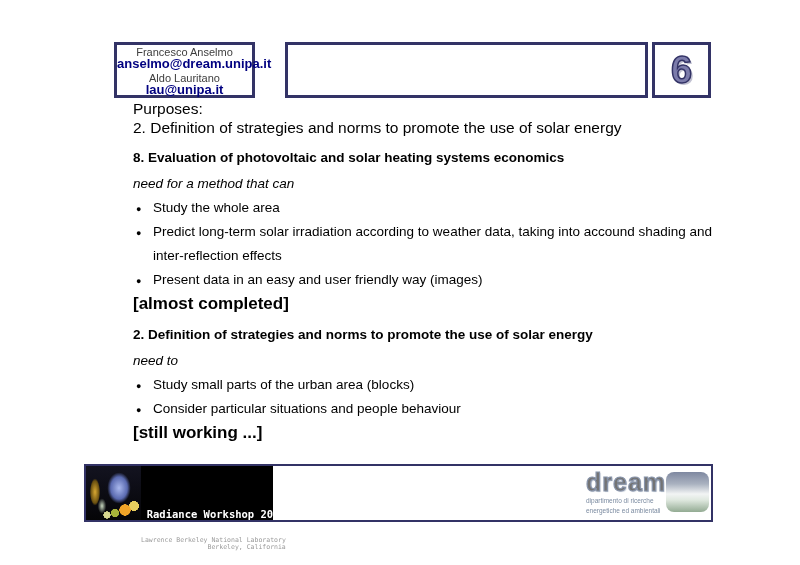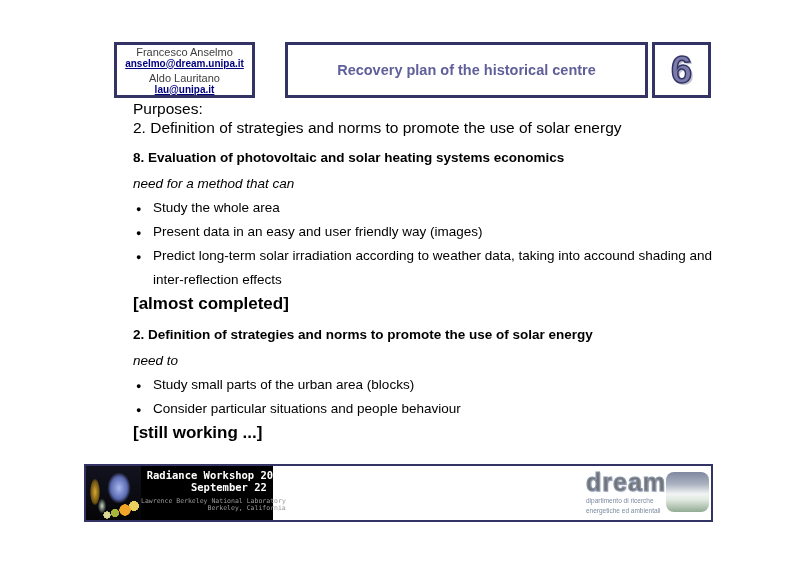--- a/index.html
+++ b/index.html
@@ -4,21 +4,21 @@
 <style>
   * { margin:0; padding:0; box-sizing:border-box; }
   html,body { width:800px; height:565px; background:#ffffff; font-family:"Liberation Sans", sans-serif; overflow:hidden; }
   .page { position:relative; width:800px; height:565px; background:#fff; }
 
   
   .author-box { position:absolute; left:90px; top:42px; width:141px; height:56px;
     border:3px solid #333366; background:#fff; display:flex; flex-direction:column;
     justify-content:center; text-align:center;margin-left:24px; }
   .author-name { font-size:11px; color:#3d3d3d; line-height:12px; }
-  .author-email { font-size:10px; font-weight:bold; color:#000080; line-height:11px; margin-bottom:3px;text-decoration:underline; }
+  .author-email { font-size:13px; font-weight:bold; color:#000080; line-height:11px; margin-bottom:3px; }
   .title-box { position:absolute; left:285px; top:42px; width:363px; height:56px;
     border:3px solid #333366; background:#fff; display:flex; flex-direction:column;
     align-items:center; justify-content:center; text-align:center; }
   .title-line { font-size:14.5px; font-weight:bold; color:#5f5f99; line-height:18px; }
   .number-box { position:absolute; left:652px; top:42px; width:59px; height:56px;
     border:3px solid #333366; background:#fff; display:flex; align-items:center; justify-content:center; }
   .slide-number { font-size:38px; font-weight:bold; color:#7c7cab;
     -webkit-text-stroke:1.5px #333366; text-shadow:2px 2px 0 rgba(51,51,102,0.30); line-height:1; }
 
   
@@ -41,21 +41,21 @@
     background:
       radial-gradient(circle 8px at 39px 44px, #f0a428 70%, rgba(0,0,0,0) 72%),
       radial-gradient(circle 7px at 48px 40px, #e8cf5e 70%, rgba(0,0,0,0) 72%),
       radial-gradient(circle 6px at 29px 47px, #a7b33a 70%, rgba(0,0,0,0) 72%),
       radial-gradient(circle 5px at 21px 49px, #d8d890 70%, rgba(0,0,0,0) 74%),
       radial-gradient(ellipse 15px 20px at 33px 22px, #a9b8ee 0%, #5a6ab0 55%, rgba(10,10,25,0) 78%),
       radial-gradient(ellipse 6px 16px at 9px 26px, #d8a832 0%, #6a5010 70%, rgba(0,0,0,0) 85%),
       radial-gradient(ellipse 5px 9px at 16px 40px, #c8d8c0 0%, rgba(0,0,0,0) 85%),
       linear-gradient(#131320, #050507); }
   .radiance-text { flex:1; text-align:right; padding:3px 4px 0 0; color:#fff;
-    font-family:"DejaVu Sans Mono", monospace; }
+    font-family:"DejaVu Sans Mono", monospace;margin-top:39px; }
   .rad-l1 { font-size:10.5px; font-weight:bold; line-height:12px; white-space:nowrap; }
   .rad-l2 { font-size:10.5px; font-weight:bold; line-height:12px; margin-bottom:5px; white-space:nowrap; }
   .rad-sub { font-size:6.5px; color:#9a9a9a; line-height:7px; white-space:nowrap; }
 
   .palermo-logo { position:absolute; left:294px; top:5px; width:265px; height:46px;
     font-family:"DejaVu Serif", serif; color:#1c2a66; }
   .pal-universita { position:absolute; left:4px; top:6px; font-size:18px; font-weight:bold; }
   .pal-degli { position:absolute; left:26px; top:26px; font-size:8px; font-weight:bold; }
   .pal-studi { position:absolute; left:46px; top:21px; font-size:14px; font-weight:bold; }
   .pal-di { position:absolute; left:86px; top:28px; font-size:8px; font-weight:bold; }
@@ -80,36 +80,35 @@
 <div class="page">
 
   <div class="author-box">
     <div class="author-name">Francesco Anselmo</div>
     <div class="author-email">anselmo@dream.unipa.it</div>
     <div class="author-name">Aldo Lauritano</div>
     <div class="author-email" style="margin-bottom:0">lau@unipa.it</div>
   </div>
 
   <div class="title-box">
-    <div class="title-line">Recovery plan of the historical centre</div>
   </div>
 
   <div class="number-box">
     <div class="slide-number">6</div>
   </div>
 
   <div class="content">
     <div class="p-top">Purposes:</div>
     <div class="p-top">2. Definition of strategies and norms to promote the use of solar energy</div>
 
     <div class="h-sec h-sec1">8. Evaluation of photovoltaic and solar heating systems economics</div>
     <div class="need">need for a method that can</div>
     <div class="bullet">Study the whole area</div>
+    <div class="bullet">Predict long-term solar irradiation according to weather data, taking into accound shading and inter-reflection effects</div>
     <div class="bullet">Present data in an easy and user friendly way (images)</div>
-    <div class="bullet">Predict long-term solar irradiation according to weather data, taking into accound shading and inter-reflection effects</div>
     <div class="status">[almost completed]</div>
 
     <div class="h-sec h-sec2">2. Definition of strategies and norms to promote the use of solar energy</div>
     <div class="need">need to</div>
     <div class="bullet">Study small parts of the urban area (blocks)</div>
     <div class="bullet">Consider particular situations and people behaviour</div>
     <div class="status">[still working ...]</div>
   </div>
 
   <div class="footer-box">

